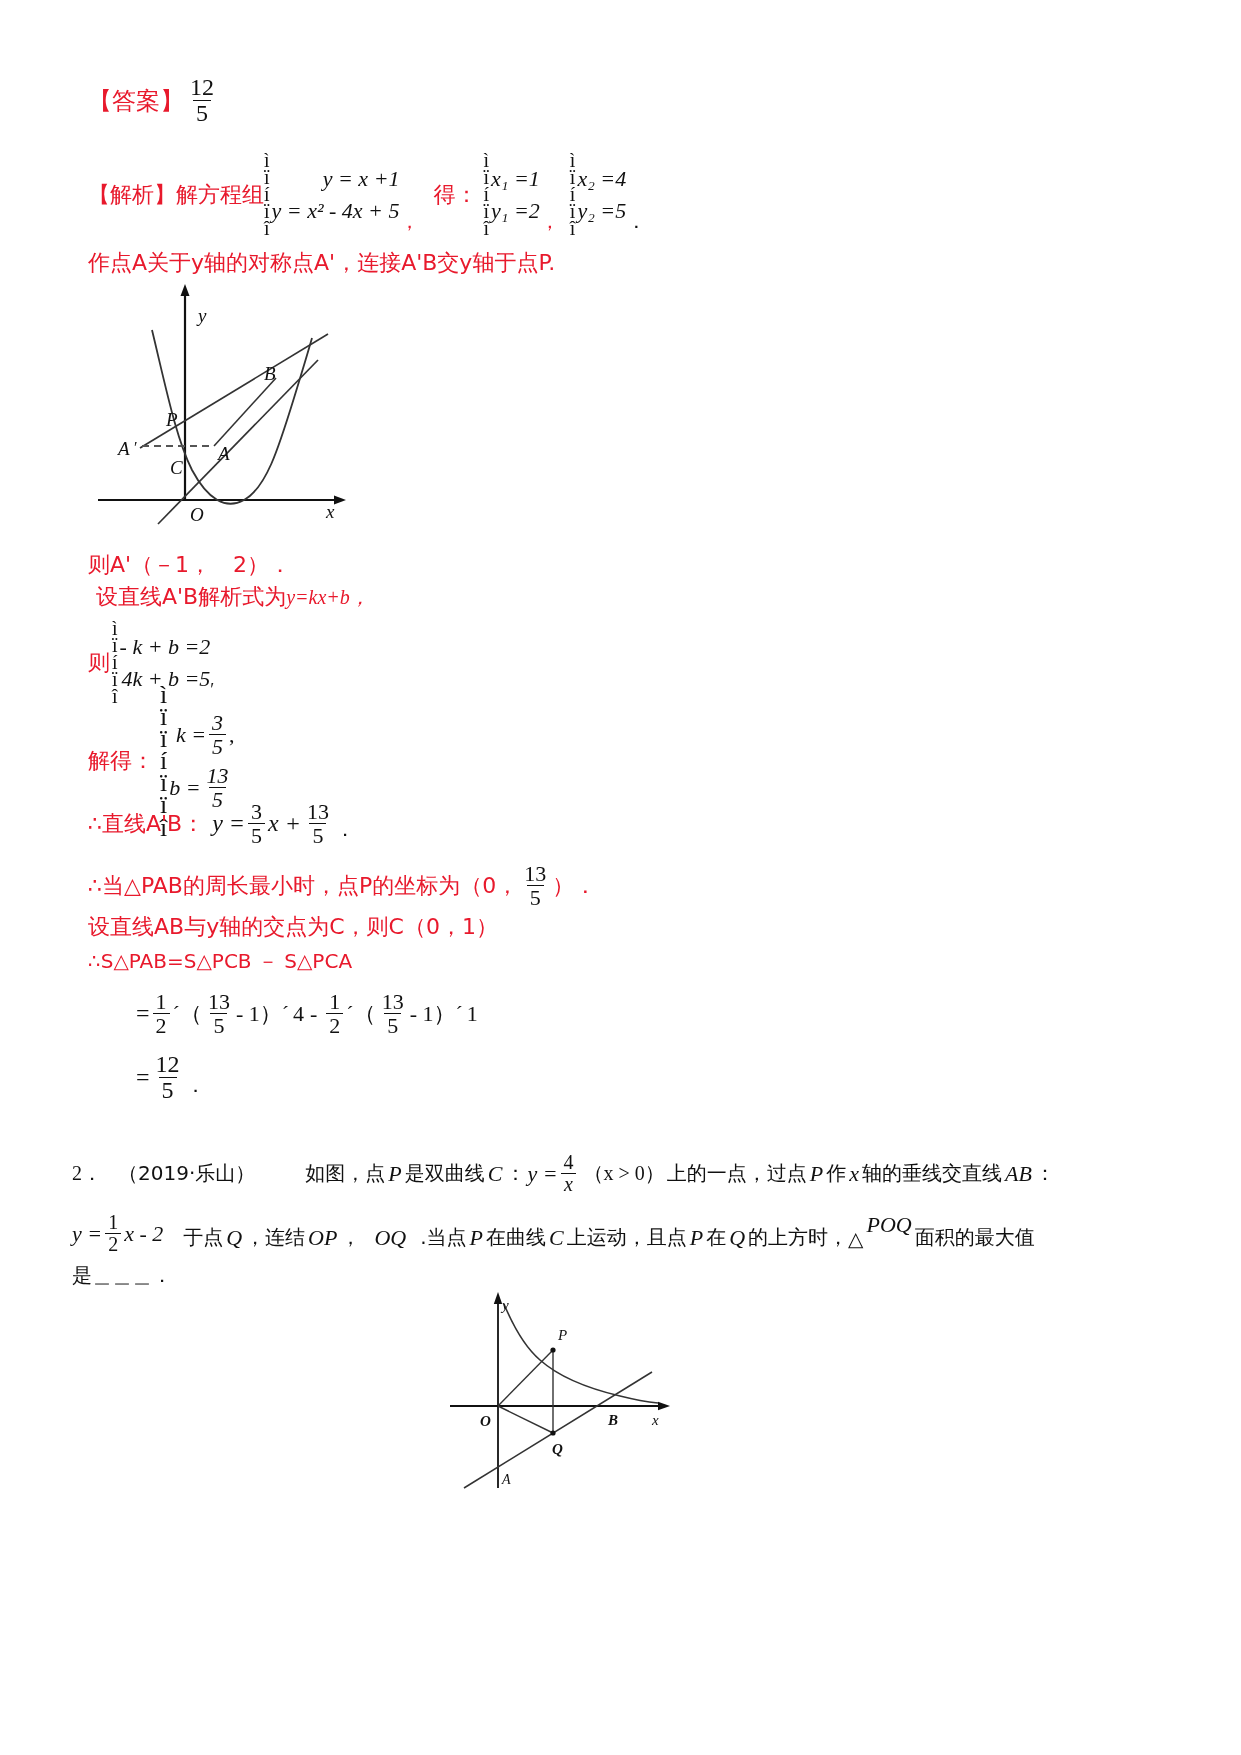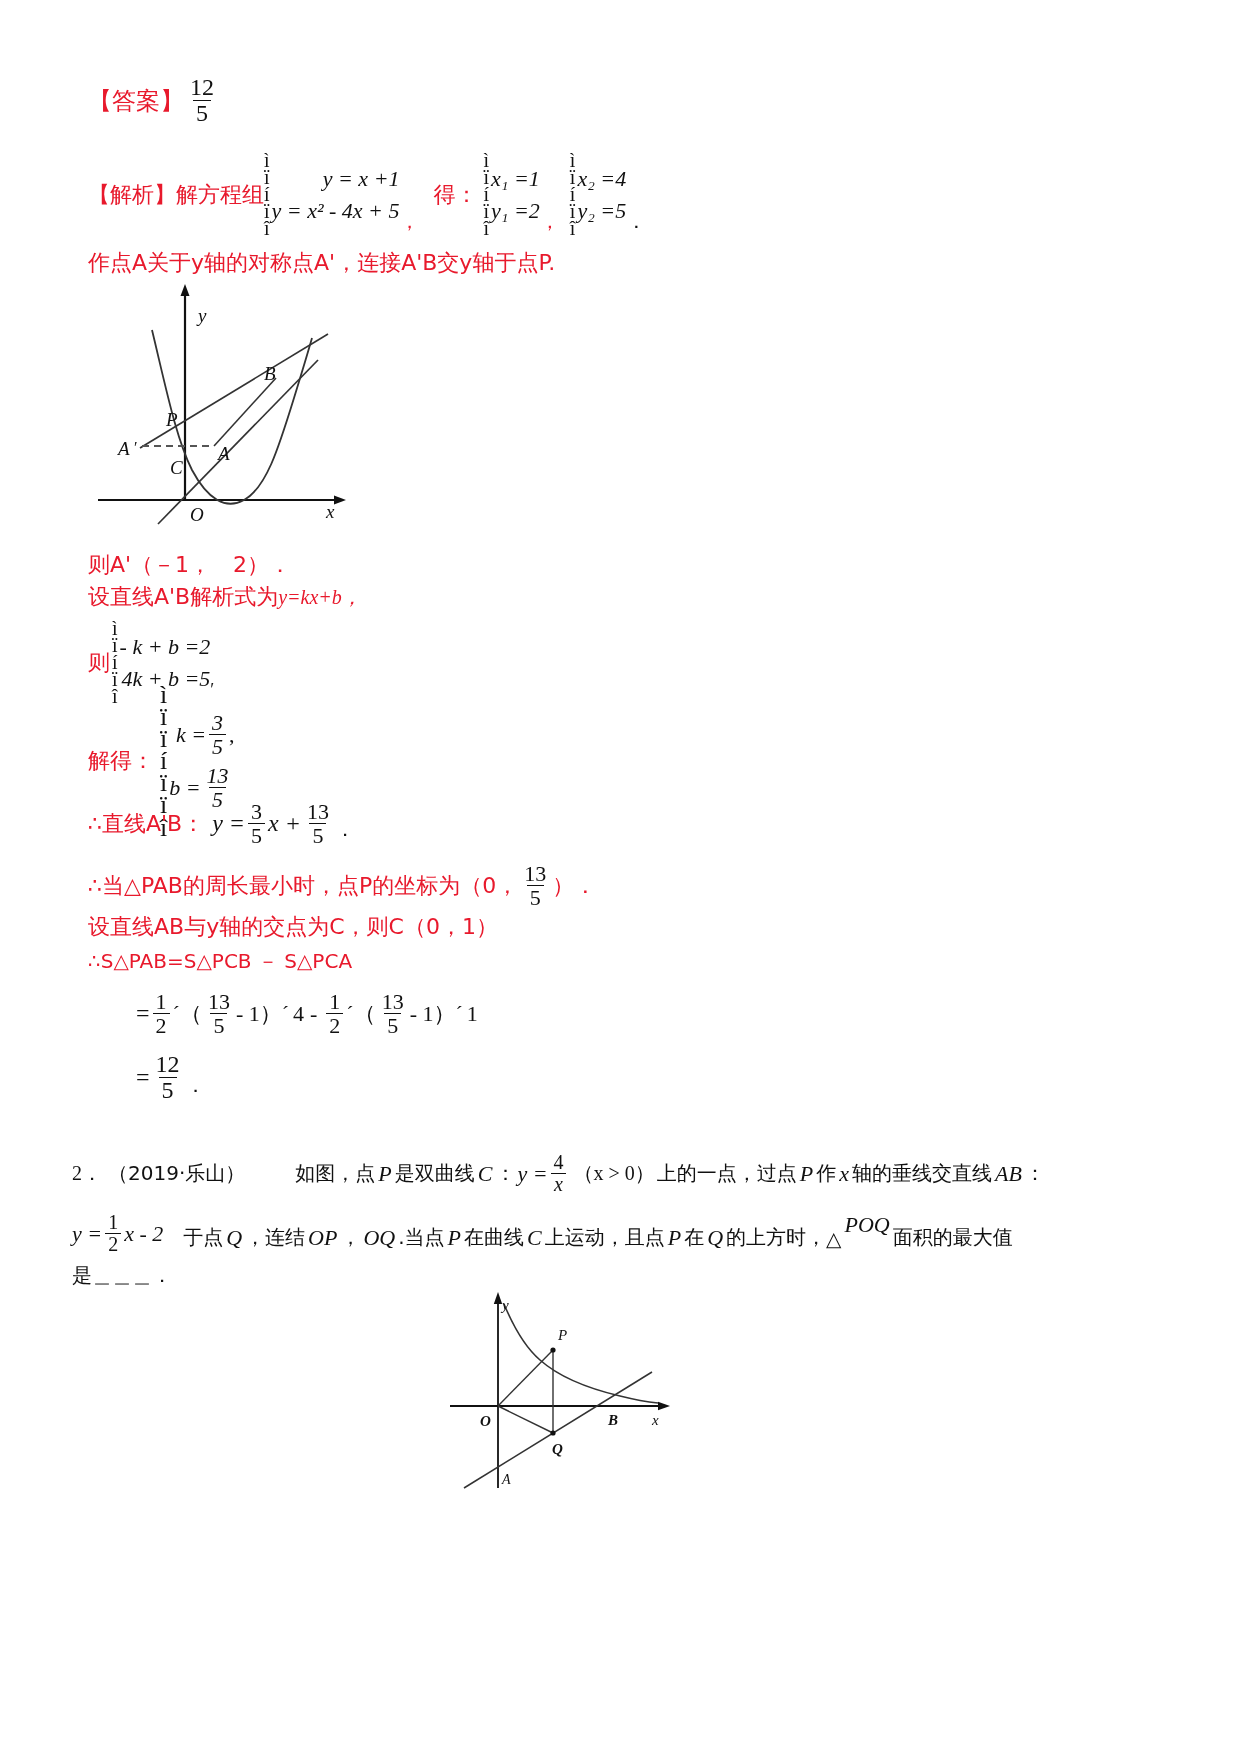--- a/index.html
+++ b/index.html
@@ -136,21 +136,21 @@
       <text x="38" y="177" font-family="Liberation Serif, serif" font-size="19" font-style="italic" fill="#111">A</text>
       <text x="54" y="175" font-family="Liberation Serif, serif" font-size="16" fill="#111">′</text>
       <text x="138" y="182" font-family="Liberation Serif, serif" font-size="19" font-style="italic" fill="#111">A</text>
       <text x="184" y="102" font-family="Liberation Serif, serif" font-size="19" font-style="italic" fill="#111">B</text>
       <text x="90" y="196" font-family="Liberation Serif, serif" font-size="19" font-style="italic" fill="#111">C</text>
     </svg>
   </div>
 
   <div class="line red fs22 cn" style="left:88px;top:550px;">则A'（－1，　2）．</div>
 
-  <div class="line" style="left:88px;top:582px;">
+  <div class="line" style="left:96px;top:582px;">
     <span class="cn red fs22">设直线A'B解析式为</span>
     <span class="ser red fs20 it">y=kx+b，</span>
   </div>
 
   <div class="line" style="left:88px;top:620px;">
     <span class="cn red fs22" style="margin-right:2px;">则</span>
     <span class="sys">
       <span class="brace">
         <span>ì</span>
           <span>ï</span>
@@ -263,21 +263,21 @@
     <span class="ser blk fs24">=</span>
     <span class="frac ser blk fs24">
       <span class="num">12</span>
       <span class="den">5</span>
     </span>
     <span class="blk fs20" style="align-self:flex-end;padding-bottom:4px;">．</span>
   </div>
 
   <div class="line" style="left:72px;top:1152px;">
     <span class="ser blk fs20">2．</span>
-    <span class="cn blk fs20" style="margin-left:6px;">（2019·乐山）</span>
+    <span class="cn blk fs20" style="margin-left:16px;">（2019·乐山）</span>
     <span class="cn blk fs20" style="margin-left:50px;">如图，点</span>
     <span class="ser blk fs22 it" style="margin:0 3px;">P</span>
     <span class="cn blk fs20">是双曲线</span>
     <span class="ser blk fs22 it" style="margin:0 3px;">C</span>
     <span class="cn blk fs20">：</span>
     <span style="display:inline-flex;align-items:center;margin:0 2px;">
       <span class="ser blk fs22 it">y =</span>
       <span class="frac ser blk fs20">
         <span class="num">4</span>
         <span class="den it">x</span>
@@ -300,21 +300,21 @@
         <span class="num">1</span>
         <span class="den">2</span>
       </span>
       <span class="ser blk fs22 it">x - 2</span>
     </span>
     <span class="cn blk fs20" style="margin-left:20px;align-self:flex-end;padding-bottom:4px;">于点</span>
     <span class="ser blk fs22 it" style="margin:0 3px;align-self:flex-end;padding-bottom:4px;">Q</span>
     <span class="cn blk fs20" style="align-self:flex-end;padding-bottom:4px;">，连结</span>
     <span class="ser blk fs22 it" style="margin:0 3px;align-self:flex-end;padding-bottom:4px;">OP</span>
     <span class="cn blk fs20" style="align-self:flex-end;padding-bottom:4px;">，</span>
-    <span class="ser blk fs22 it" style="margin:0 3px;align-self:flex-end;padding-bottom:4px;">OQ</span>
+    <span class="ser blk fs22 it" style="margin:0 14px;align-self:flex-end;padding-bottom:4px;">OQ</span>
     <span class="cn blk fs20" style="align-self:flex-end;padding-bottom:4px;">.当点</span>
     <span class="ser blk fs22 it" style="margin:0 3px;align-self:flex-end;padding-bottom:4px;">P</span>
     <span class="cn blk fs20" style="align-self:flex-end;padding-bottom:4px;">在曲线</span>
     <span class="ser blk fs22 it" style="margin:0 3px;align-self:flex-end;padding-bottom:4px;">C</span>
     <span class="cn blk fs20" style="align-self:flex-end;padding-bottom:4px;">上运动，且点</span>
     <span class="ser blk fs22 it" style="margin:0 3px;align-self:flex-end;padding-bottom:4px;">P</span>
     <span class="cn blk fs20" style="align-self:flex-end;padding-bottom:4px;">在</span>
     <span class="ser blk fs22 it" style="margin:0 3px;align-self:flex-end;padding-bottom:4px;">Q</span>
     <span class="cn blk fs20" style="align-self:flex-end;padding-bottom:4px;">的上方时，</span>
     <span class="cn blk fs20" style="align-self:flex-end;padding-bottom:4px;">△</span>

